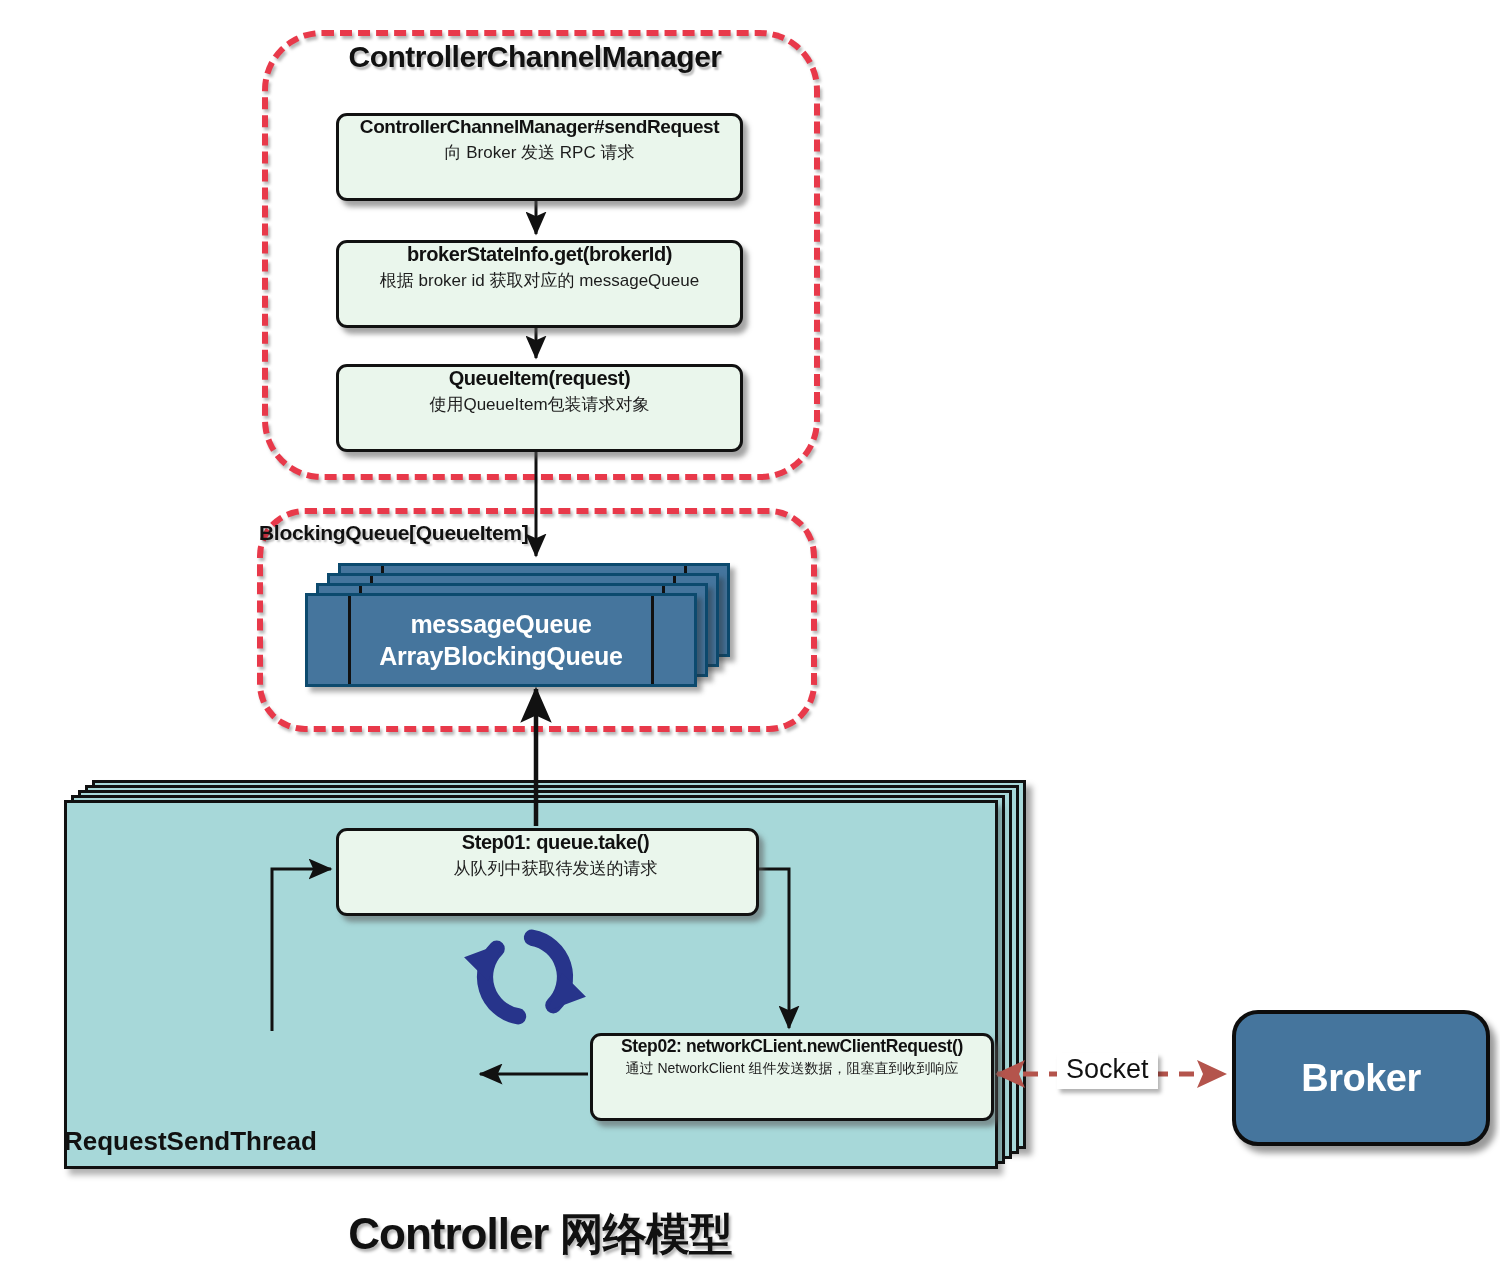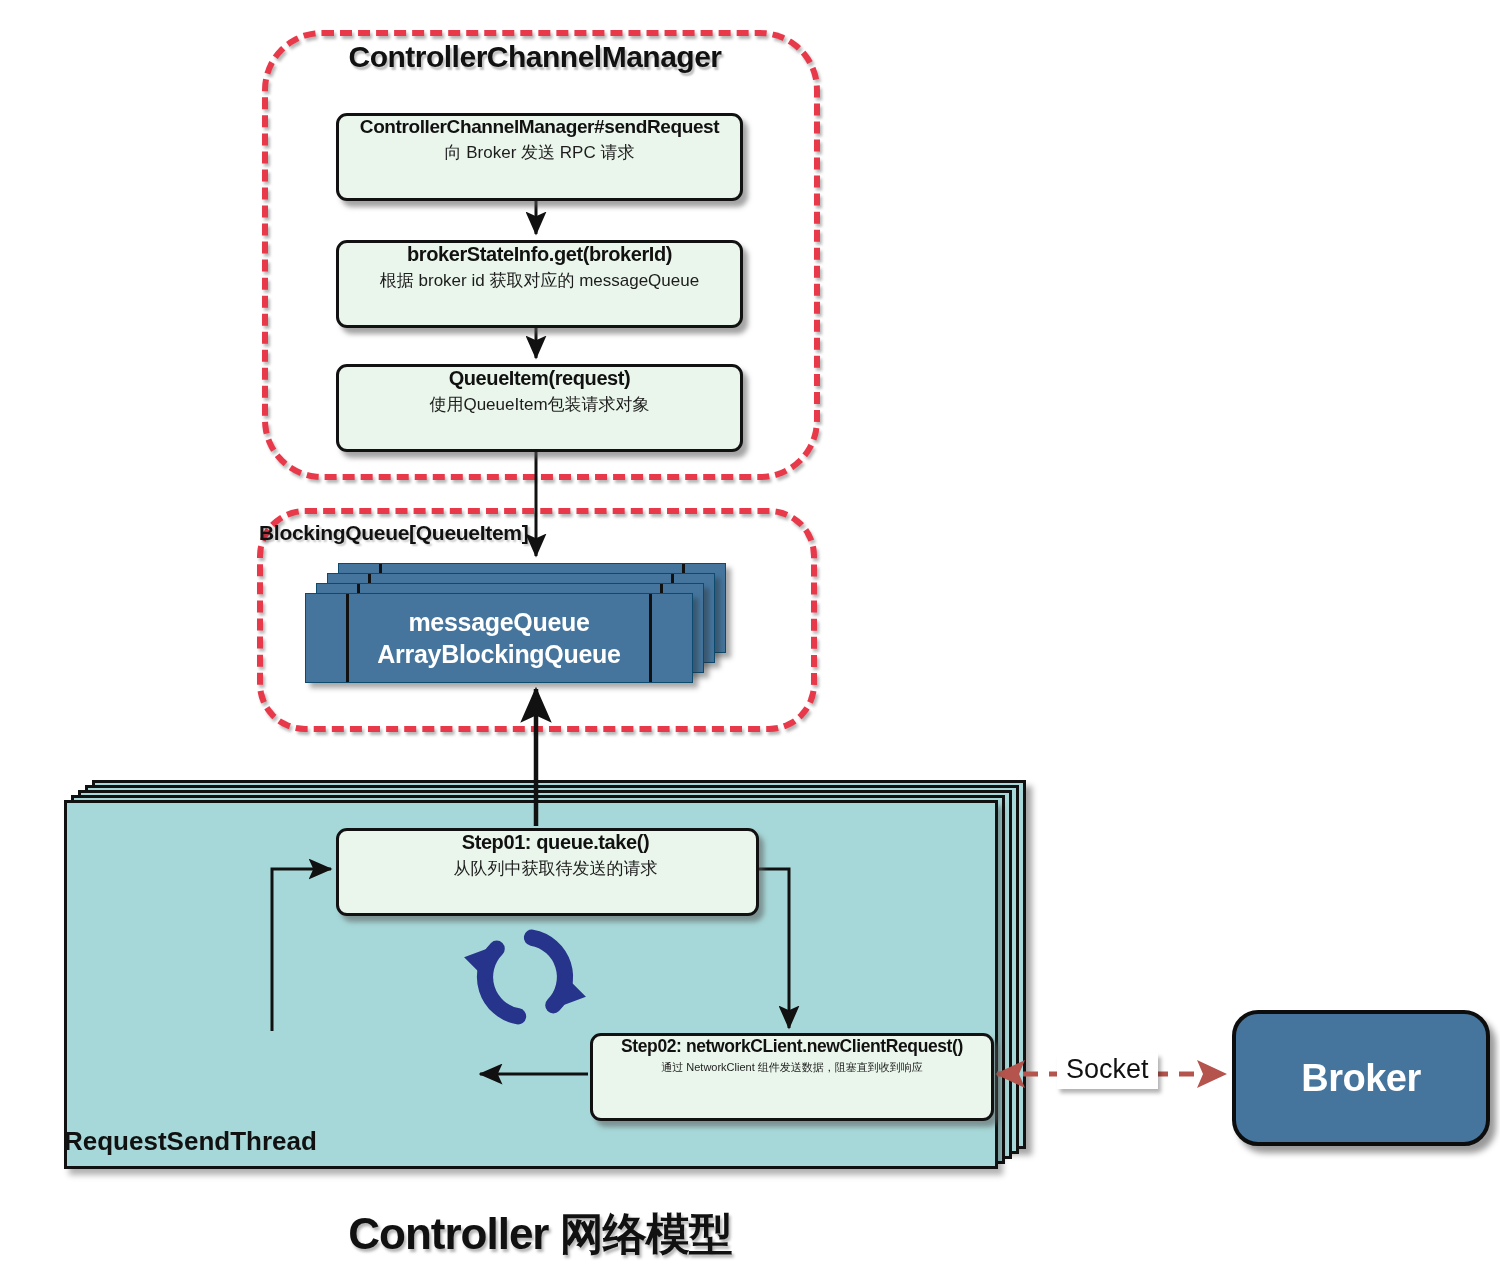--- a/index.html
+++ b/index.html
@@ -19,30 +19,30 @@
     letter-spacing:-.3px;z-index:2;text-shadow:2px 2px 2px rgba(0,0,0,.22);}
   
   .gbox{position:absolute;width:401px;height:82px;background:#eaf6ec;border:3px solid #111;
     border-radius:11px;box-shadow:5px 6px 5px rgba(90,90,90,.55);display:flex;
     flex-direction:column;align-items:center;justify-content:flex-start;gap:3px;
     text-align:center;z-index:6;}
   .gbox-title{font-weight:800;font-size:20px;letter-spacing:-.4px;white-space:nowrap;}
   .gbox-desc{font-size:17px;color:#1c1c1c;white-space:nowrap;}
   .t-sm .gbox-title{font-size:19px;}
   .t-xs .gbox-title{font-size:17.5px;}
-  .d-xs .gbox-desc{font-size:11px;}
+  .d-xs .gbox-desc{font-size:14px;}
   #box-send{left:336px;top:113px;}
   #box-get{left:336px;top:240px;}
   #box-queueitem{left:336px;top:364px;}
   #box-step01{left:336px;top:828px;padding-left:16px;}
   #box-step03{left:73px;top:1033px;width:399px;}
   #box-step02{left:590px;top:1033px;width:398px;}
   
   .queue-layer{position:absolute;width:386px;height:88px;background:#45759d;
-    border:1px solid #0c4a6e;box-shadow:5px 5px 5px rgba(40,40,40,.4);z-index:3;}
+    border:3px solid #0c4a6e;box-shadow:5px 5px 5px rgba(40,40,40,.4);z-index:3;}
   .queue-layer::before,.queue-layer::after{content:"";position:absolute;top:0;bottom:0;
     width:0;border-left:3px solid #111;}
   .queue-layer::before{left:40px;}
   .queue-layer::after{right:40px;}
   .ql4{left:338px;top:563px;}
   .ql3{left:327px;top:573px;}
   .ql2{left:316px;top:583px;}
   .ql1{left:305px;top:593px;}
   .queue-text{position:absolute;inset:0;display:flex;flex-direction:column;align-items:center;
     justify-content:center;color:#fff;font-weight:800;font-size:25px;line-height:1.3;

